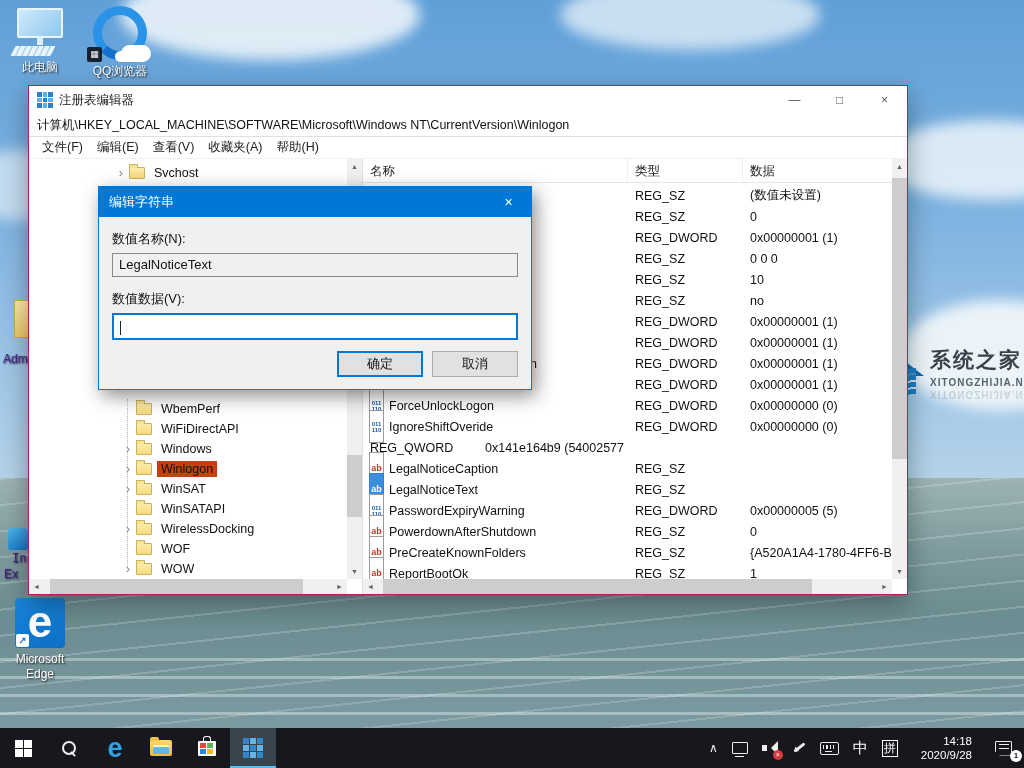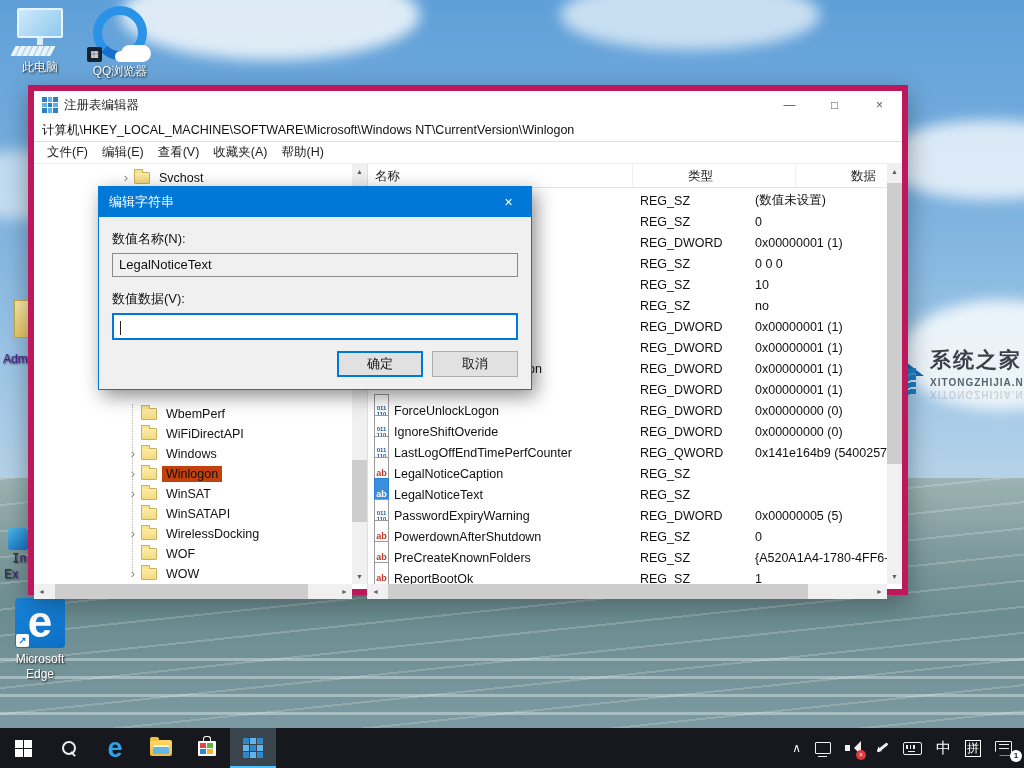--- a/index.html
+++ b/index.html
@@ -53,21 +53,21 @@
   .wm-bars { position:absolute; left:14px; top:24px; width:40px; height:26px;
     background:repeating-linear-gradient(180deg,#1d7ec6 0 5px,rgba(255,255,255,.25) 5px 7px); transform:skewY(-6deg); }
   .wm-text { margin-left:6px; }
   .wm-title { font-size:21px; font-weight:bold; color:#39424b; letter-spacing:2px;
     text-shadow:0 1px 1px rgba(255,255,255,.35); }
   .wm-domain { font-size:10px; font-weight:bold; color:#55646e; letter-spacing:1px; margin-top:3px; }
   .wm-reflect { transform:scaleY(-1); opacity:.22; margin-top:1px; }
 
   
   #win { position:absolute; left:28px; top:85px; width:880px; height:510px; z-index:2;
-    background:#fff; border:6px solid #be185d; box-shadow:0 8px 24px rgba(0,0,0,.35); }
+    background:#fff; border:1px solid #be185d; box-shadow:0 8px 24px rgba(0,0,0,.35); }
   #titlebar { height:28px; display:flex; align-items:center; background:#fff; }
   .app-ico { width:16px; height:16px; margin:0 6px 0 8px; position:relative;
     display:grid; grid-template-columns:repeat(3,1fr); grid-template-rows:repeat(3,1fr); gap:1px; }
   .app-ico i { background:#2d7fc3; }
   .app-ico i:nth-child(2n) { background:#5db0e8; }
   .title-text { font-size:12.5px; color:#222; flex:1; }
   .win-btn { width:45px; height:28px; text-align:center; line-height:28px;
     color:#5a5a5a; font-size:12px; }
   #menubar { height:22px; display:flex; align-items:center; padding-left:6px;
     border-bottom:1px solid #f0f0f0; }
@@ -99,21 +99,21 @@
   .vthumb { position:absolute; left:0; width:100%; background:#cdcdcd; }
   .hscroll { position:absolute; left:0; bottom:0; height:15px; background:#f0f0f0;
     display:flex; align-items:center; }
   .hscroll .arr { width:15px; text-align:center; font-size:7px; color:#5f5f5f; }
   .hscroll .track { flex:1; height:100%; position:relative; }
   .hthumb { position:absolute; top:0; height:100%; background:#cdcdcd; }
 
   
   #list { position:relative; flex:1; overflow:hidden; }
   #list-header { display:flex; height:24px; align-items:center;
-    border-bottom:1px solid #e5e5e5; font-size:12.5px; color:#222;gap:48px; }
+    border-bottom:1px solid #e5e5e5; font-size:12.5px; color:#222; }
   .hcell { padding-left:7px; height:100%; line-height:24px; border-right:1px solid #f0f0f0; }
   .hc-name { width:265px; } .hc-type { width:115px; } .hc-data { flex:1; }
   #list-rows { position:absolute; left:0; right:15px; top:26px; bottom:15px; overflow:hidden; }
   .lrow { display:flex; height:21px; align-items:center; font-size:12.5px; color:#111; white-space:nowrap; }
   .lc-name { width:265px; display:flex; align-items:center; padding-left:6px; overflow:hidden; }
   .lc-type { width:115px; padding-left:7px; }
   .lc-data { flex:1; padding-left:7px; overflow:hidden; }
   .vicon { width:15px; height:33px; margin-right:5px; flex:none; border:1px solid #9a9a9a;
     background:#fff; display:flex; flex-direction:column; align-items:center; justify-content:center; }
   .vicon.sz { color:#c0392b; font-size:9px; font-weight:bold; line-height:9px; }
@@ -450,27 +450,20 @@
                 <span class="vicon bin">
                   <span>011</span>
                   <span>110</span>
                 </span>
                 <span>IgnoreShiftOveride</span>
               </div>
               <div class="lc-type">REG_DWORD</div>
               <div class="lc-data">0x00000000 (0)</div>
             </div>
             <div class="lrow">
-              <div class="lc-name">
-                <span class="vicon bin">
-                  <span>011</span>
-                  <span>110</span>
-                </span>
-                <span>LastLogOffEndTimePerfCounter</span>
-              </div>
               <div class="lc-type">REG_QWORD</div>
               <div class="lc-data">0x141e164b9 (54002577</div>
             </div>
             <div class="lrow">
               <div class="lc-name">
                 <span class="vicon sz">ab</span>
                 <span>LegalNoticeCaption</span>
               </div>
               <div class="lc-type">REG_SZ</div>
               <div class="lc-data"></div>
@@ -607,20 +600,26 @@
         </div>
       <div class="tray-btn">
           <div class="kbd-ico"></div>
         </div>
       <div class="tray-btn">
           <span class="ime">中</span>
         </div>
       <div class="tray-btn">
           <span class="ime boxed">拼</span>
         </div>
+      <div class="tray-btn">
+        <div id="clock">
+          <div>14:18</div>
+          <div>2020/9/28</div>
+        </div>
+      </div>
       <div class="tray-btn" style="padding-right:12px;">
         <div class="notif-ico">
             <i></i>
             <i></i>
           </div>
         <div class="notif-badge">1</div>
       </div>
     </div>
   </div>
 

